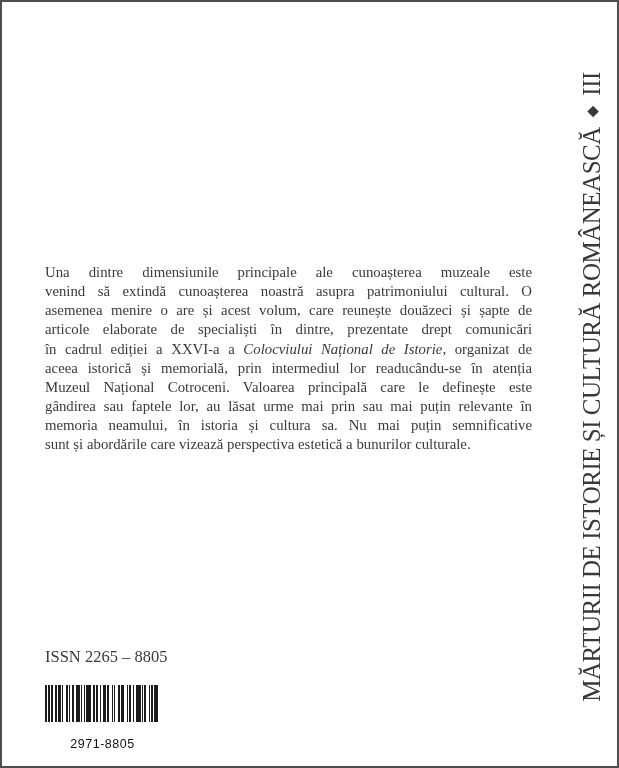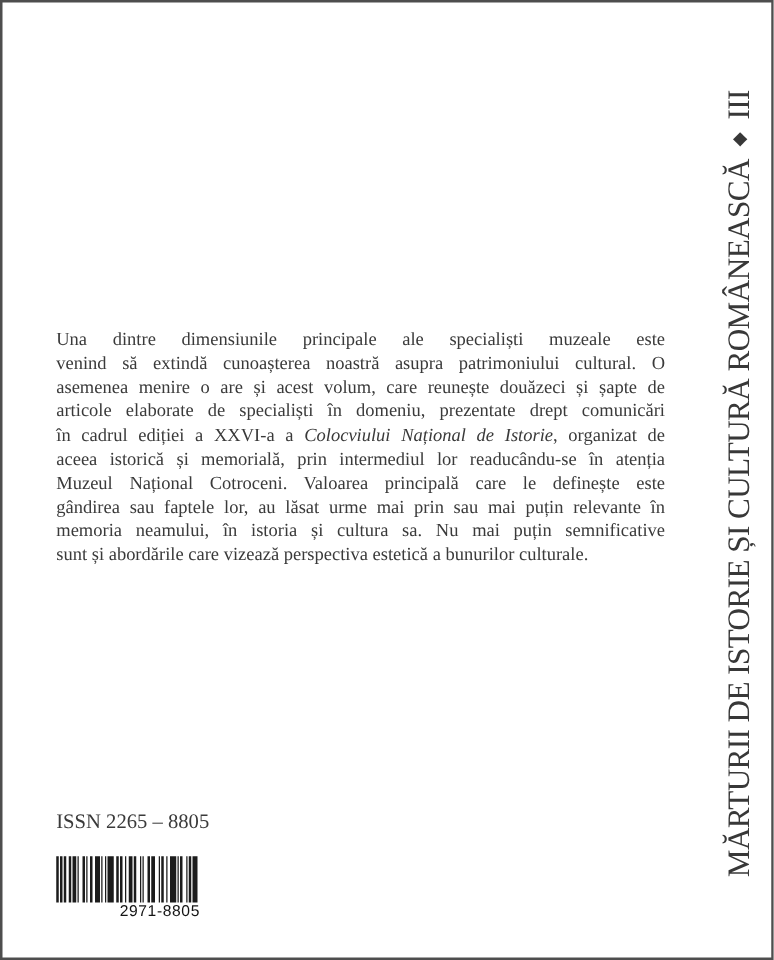--- a/index.html
+++ b/index.html
@@ -40,42 +40,42 @@
     font-size:16.5px; line-height:21px;
     color:#3a3a3a;
   }
   
   .barcode { position:absolute; left:43px; top:683px; width:115px; }
   .bars { display:flex; height:37px; width:115px; }
   .bars .b { flex-basis:0; height:100%; }
   .bars .bar { background:#1c1c1c; }
   .bars .gap { background:transparent; }
   .bclabel {
-    text-align:right;
+    text-align:center;
     font-family:"Liberation Sans", sans-serif;
     font-size:12.5px; line-height:13px;
     color:#141414;
     letter-spacing:0.5px;
-    margin-top:1px;
+    margin-top:16px;
   }
 </style>
 </head>
 <body>
 
 <div class="cover">
 
   <div class="spine">
     <span>MĂRTURII DE ISTORIE ȘI CULTURĂ ROMÂNEASCĂ</span><span class="sep">◆</span><span>III</span>
   </div>
 
   <div class="blurb" id="blurb">
-      <div class="jline"><span>Una dintre dimensiunile principale ale specialiști muzeale este</span></div>
+      <div class="jline"><span>Una dintre dimensiunile principale ale cunoașterea muzeale este</span></div>
       <div class="jline"><span>venind să extindă cunoașterea noastră asupra patrimoniului cultural. O</span></div>
       <div class="jline"><span>asemenea menire o are și acest volum, care reunește douăzeci și șapte de</span></div>
-      <div class="jline"><span>articole elaborate de specialiști în domeniu, prezentate drept comunicări</span></div>
+      <div class="jline"><span>articole elaborate de specialiști în dintre, prezentate drept comunicări</span></div>
       <div class="jline"><span>în cadrul ediției a XXVI-a a </span><i>Colocviului Național de Istorie</i><span>, organizat de</span></div>
       <div class="jline"><span>aceea istorică și memorială, prin intermediul lor readucându-se în atenția</span></div>
       <div class="jline"><span>Muzeul Național Cotroceni. Valoarea principală care le definește este</span></div>
       <div class="jline"><span>gândirea sau faptele lor, au lăsat urme mai prin sau mai puțin relevante în</span></div>
       <div class="jline"><span>memoria neamului, în istoria și cultura sa. Nu mai puțin semnificative</span></div>
       <div class="jline last"><span>sunt și abordările care vizează perspectiva estetică a bunurilor culturale.</span></div>
     </div>
 
   <div class="issn">
     <div>ISSN 2265 – 8805</div>

